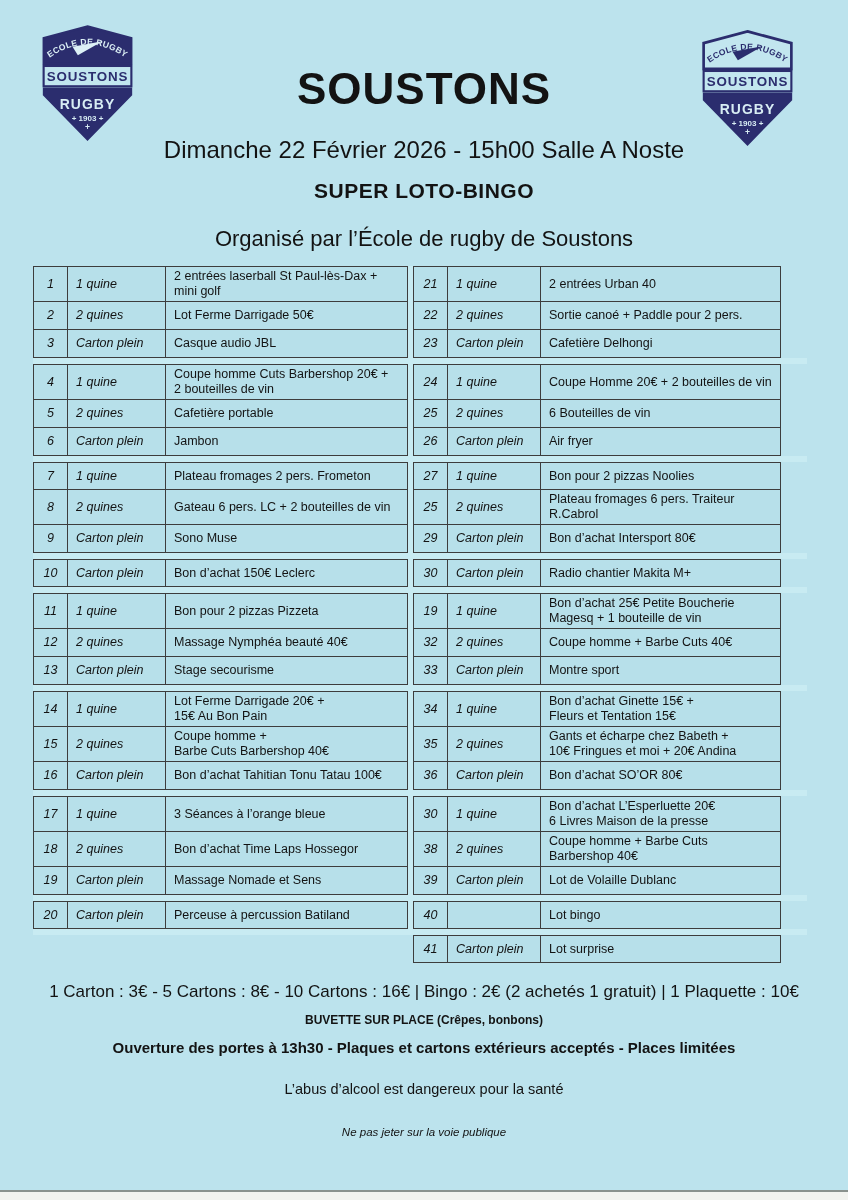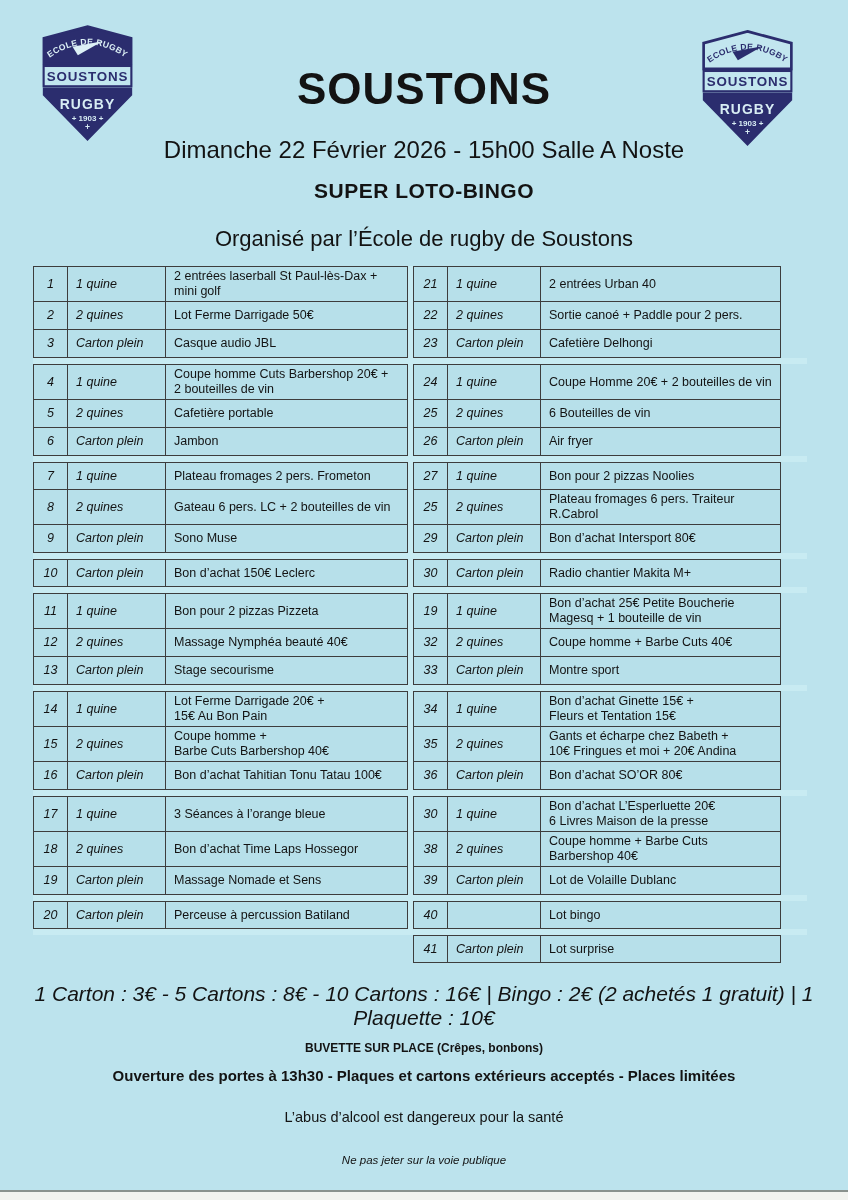--- a/index.html
+++ b/index.html
@@ -38,21 +38,21 @@
   .cell{
     display:flex;align-items:center;box-sizing:border-box;
     padding:2px 8px;font-size:12.5px;line-height:15px;color:#131313;
   }
   .cell.num{width:33px;justify-content:center;font-style:italic;padding:2px 2px;}
   .cell.type{width:99px;font-style:italic;border-left:1px solid #3d3d3d;border-right:1px solid #3d3d3d;}
   .side.right .cell.type{width:94px;}
   .cell.prize{flex:1;white-space:pre-line;}
   
   .footer{position:absolute;top:982px;left:0;width:848px;text-align:center;}
-  .pricing{font-size:21px;font-style:italic;}
+  .pricing{font-size:17px;}
   .refreshments{font-size:12px;font-weight:bold;margin-top:11px;}
   .doors{font-size:15px;font-weight:bold;margin-top:12px;}
   .alcohol{font-size:14.5px;margin-top:25px;}
   .litter{font-size:11.5px;font-style:italic;margin-top:29px;}
   
   .scan-edge{
     position:absolute;bottom:0;left:0;width:848px;height:8px;
     background:#f2f3ef;border-top:2px solid #8a928e;
   }
 </style>

